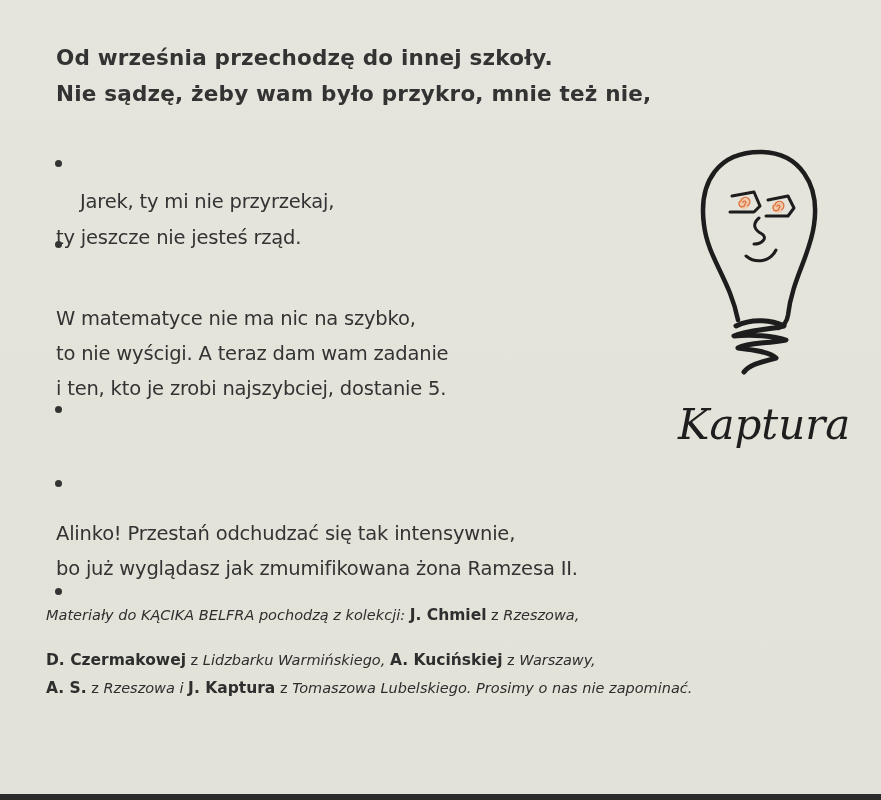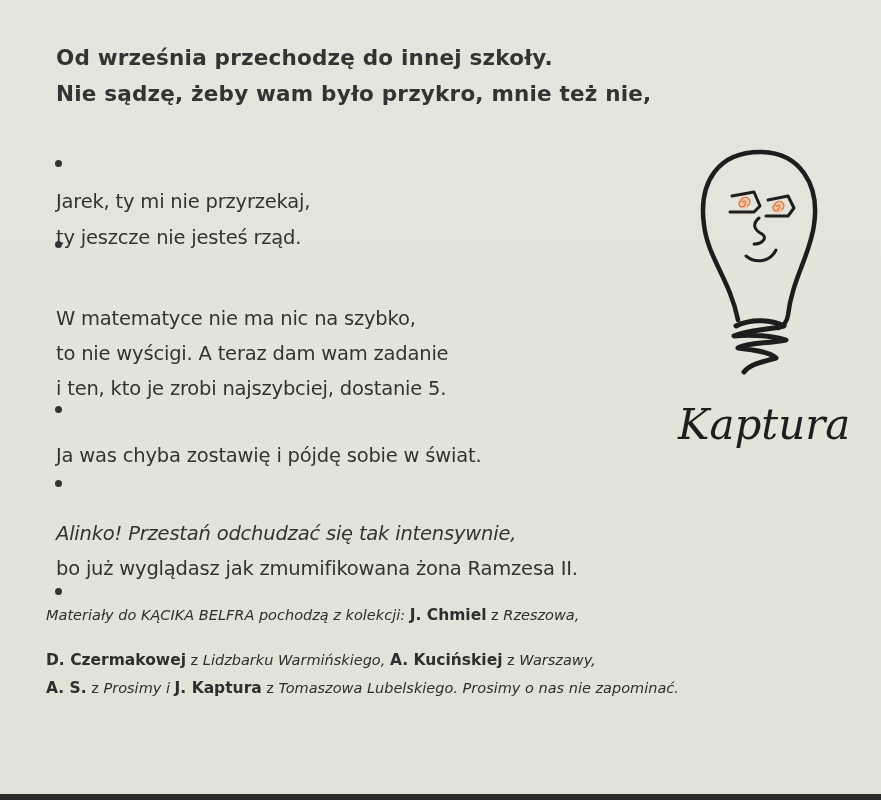--- a/index.html
+++ b/index.html
@@ -24,44 +24,43 @@
 </style>
 </head>
 <body>
 
 <div class="page">
 
   <div class="line heading" style="top:45px;">Od września przechodzę do innej szkoły.</div>
   <div class="line heading" style="top:81px;">Nie sądzę, żeby wam było przykro, mnie też nie,</div>
   <div class="bullet" style="top:160px;"></div>
 
-  <div class="line quote" style="top:190px;">Jarek, ty mi nie przyrzekaj,</div>
+  <div class="line quote" style="top:190px;margin-left:24px;">Jarek, ty mi nie przyrzekaj,</div>
   <div class="line quote" style="top:226px;">ty jeszcze nie jesteś rząd.</div>
   <div class="bullet" style="top:241px;"></div>
 
   <div class="line quote" style="top:307px;">W matematyce nie ma nic na szybko,</div>
   <div class="line quote" style="top:342px;">to nie wyścigi. A teraz dam wam zadanie</div>
   <div class="line quote" style="top:377px;">i ten, kto je zrobi najszybciej, dostanie 5.</div>
   <div class="bullet" style="top:406px;"></div>
 
-  <div class="line quote" style="top:444px;">Ja was chyba zostawię i pójdę sobie w świat.</div>
   <div class="bullet" style="top:480px;"></div>
 
-  <div class="line quote" style="top:522px;font-style:italic;">Alinko! Przestań odchudzać się tak intensywnie,</div>
+  <div class="line quote" style="top:522px;">Alinko! Przestań odchudzać się tak intensywnie,</div>
   <div class="line quote" style="top:557px;">bo już wyglądasz jak zmumifikowana żona Ramzesa II.</div>
   <div class="bullet" style="top:588px;"></div>
 
   <div class="credits" style="top:606px;">
     <span class="i">Materiały do KĄCIKA BELFRA pochodzą z kolekcji: </span><span class="b">J. Chmiel</span><span> z </span><span class="i">Rzeszowa,</span>
   </div>
   <div class="credits" style="top:651px;">
     <span class="b">D. Czermakowej</span><span> z </span><span class="i">Lidzbarku Warmińskiego, </span><span class="b">A. Kucińskiej</span><span> z </span><span class="i">Warszawy,</span>
   </div>
   <div class="credits" style="top:679px;">
-    <span class="b">A. S.</span><span> z </span><span class="i">Prosimy i </span><span class="b">J. Kaptura</span><span> z </span><span class="i">Tomaszowa Lubelskiego. Prosimy o nas nie zapominać.</span>
+    <span class="b">A. S.</span><span> z </span><span class="i">Rzeszowa i </span><span class="b">J. Kaptura</span><span> z </span><span class="i">Tomaszowa Lubelskiego. Prosimy o nas nie zapominać.</span>
   </div>
 
   <div class="logo">
     <svg width="180" height="340" viewBox="0 0 180 340">
 
       <path d="M78,190 C70,150 48,128 44,95 C38,50 60,22 100,22 C140,22 160,55 154,95 C150,125 132,150 128,185 C127,192 124,196 118,198" fill="none" stroke="#1d1d1d" stroke-width="4.5" stroke-linecap="round"></path>
 
       <path d="M76,196 C92,188 112,190 124,196 C108,200 86,200 74,206 C92,204 114,206 126,210 C106,214 88,212 78,218 C94,220 110,222 116,228 C102,232 90,234 84,242" fill="none" stroke="#1d1d1d" stroke-width="5" stroke-linecap="round" stroke-linejoin="round"></path>
 
       <path d="M72,66 L94,62 L100,76 L94,82 L70,82" fill="none" stroke="#1d1d1d" stroke-width="3" stroke-linecap="round" stroke-linejoin="round"></path>

